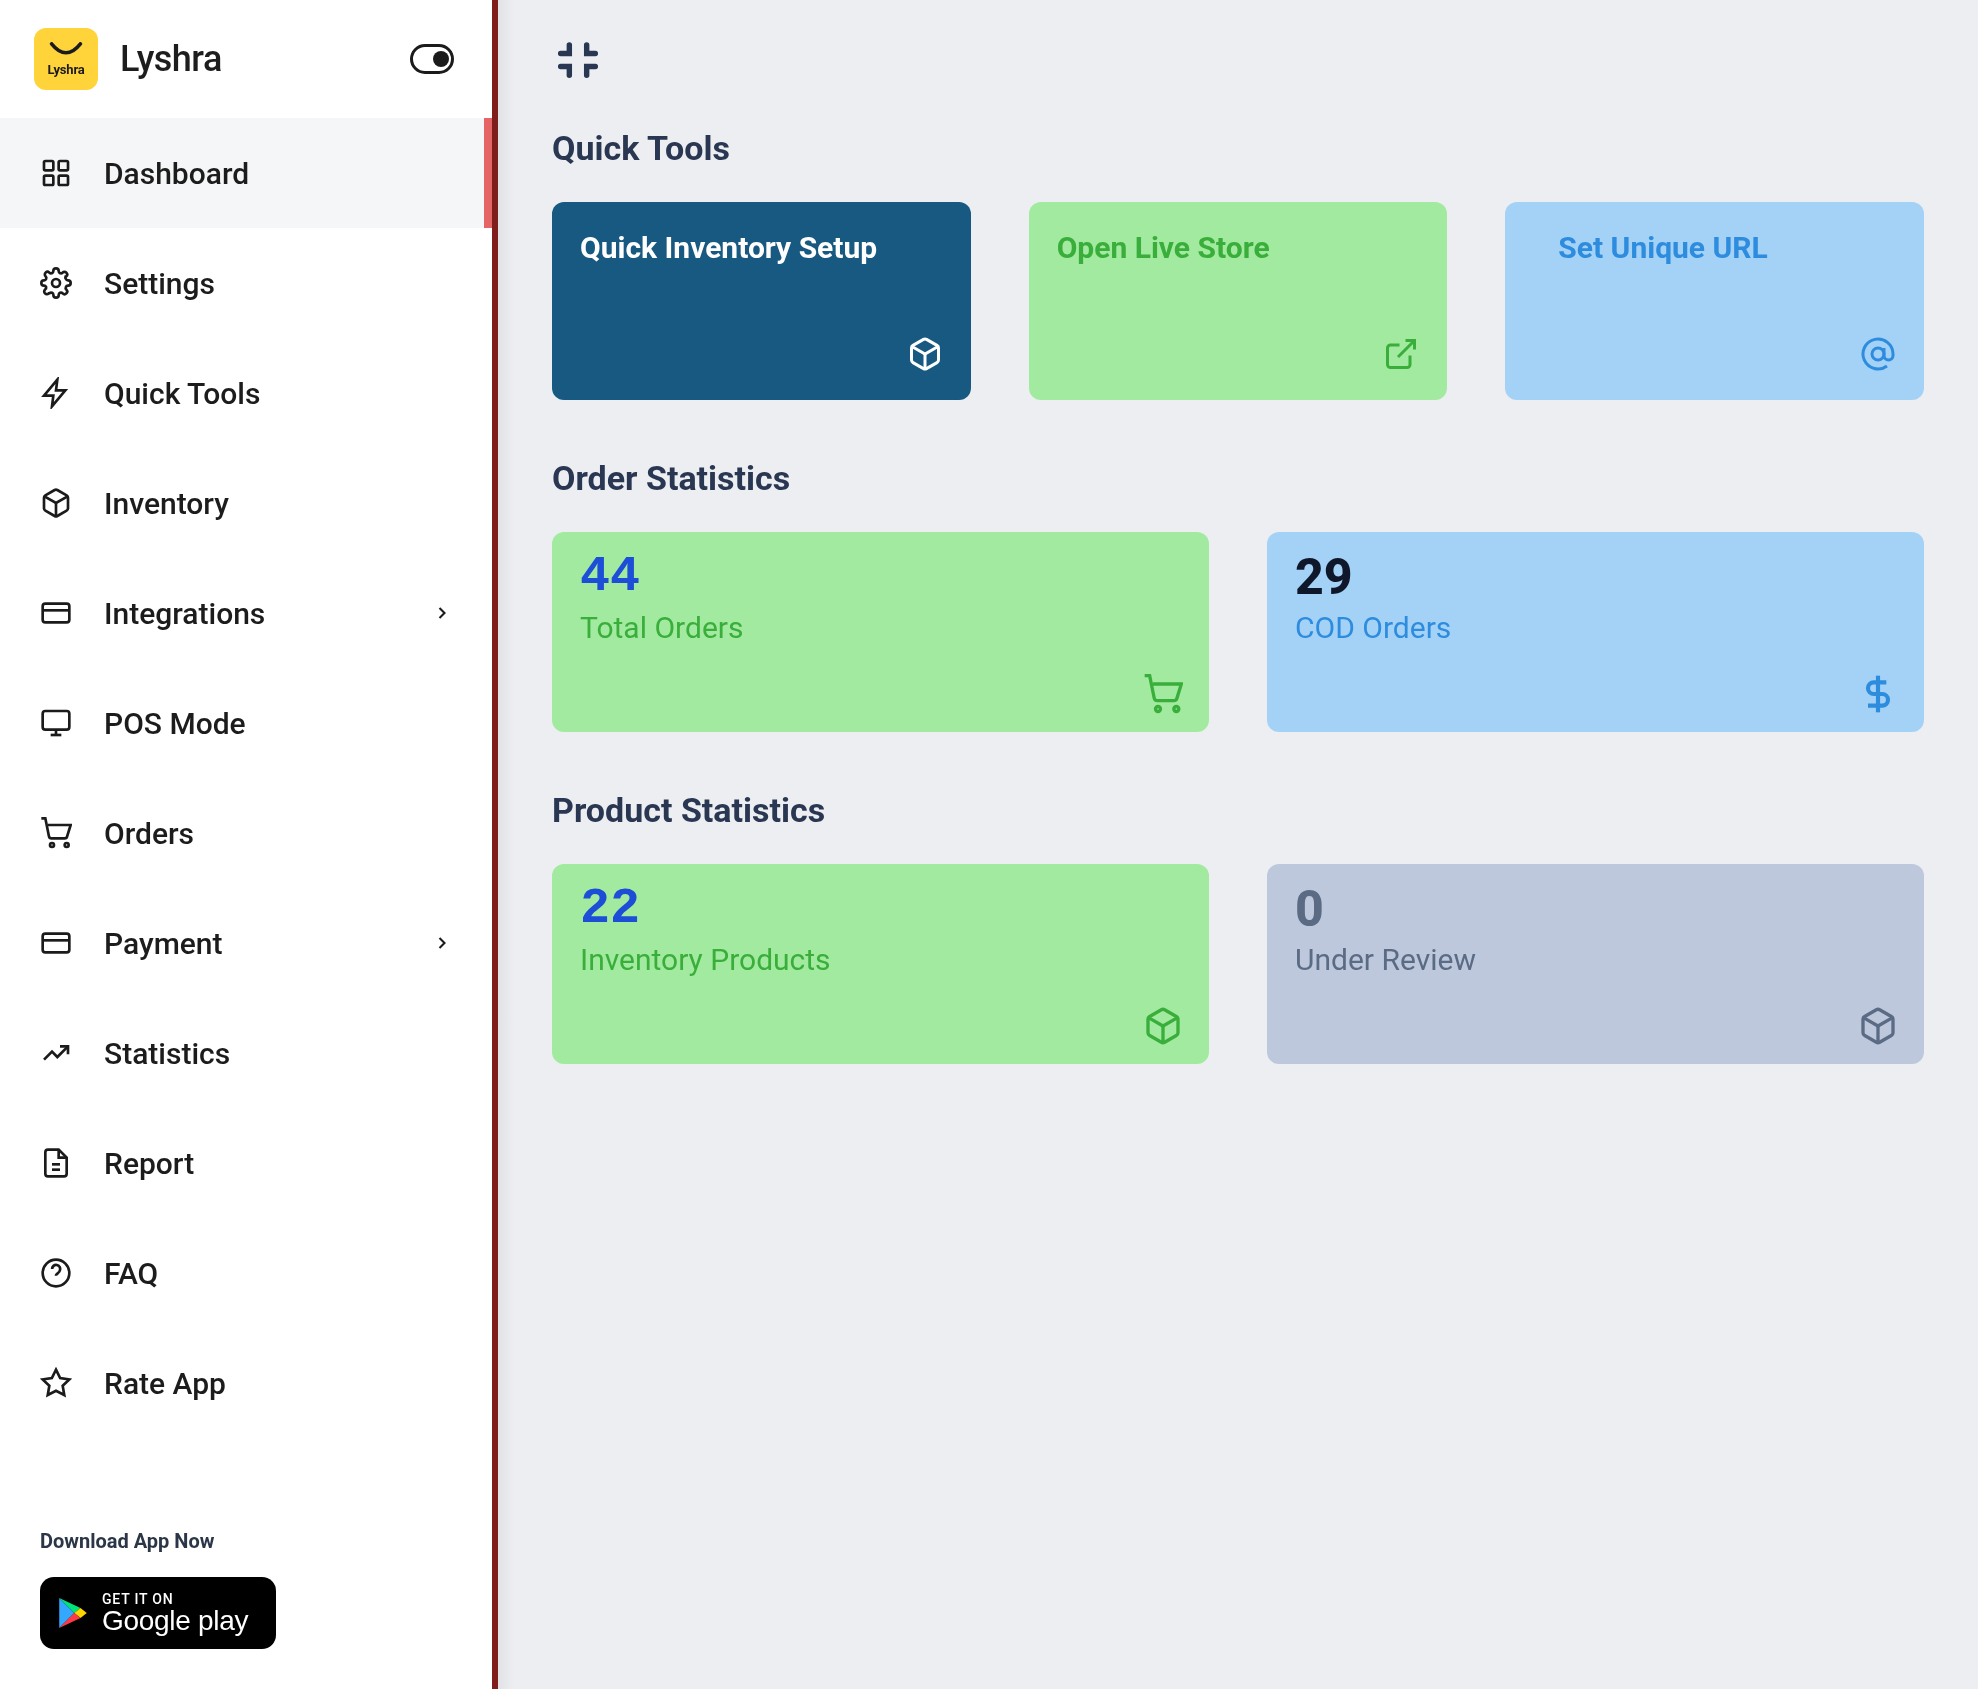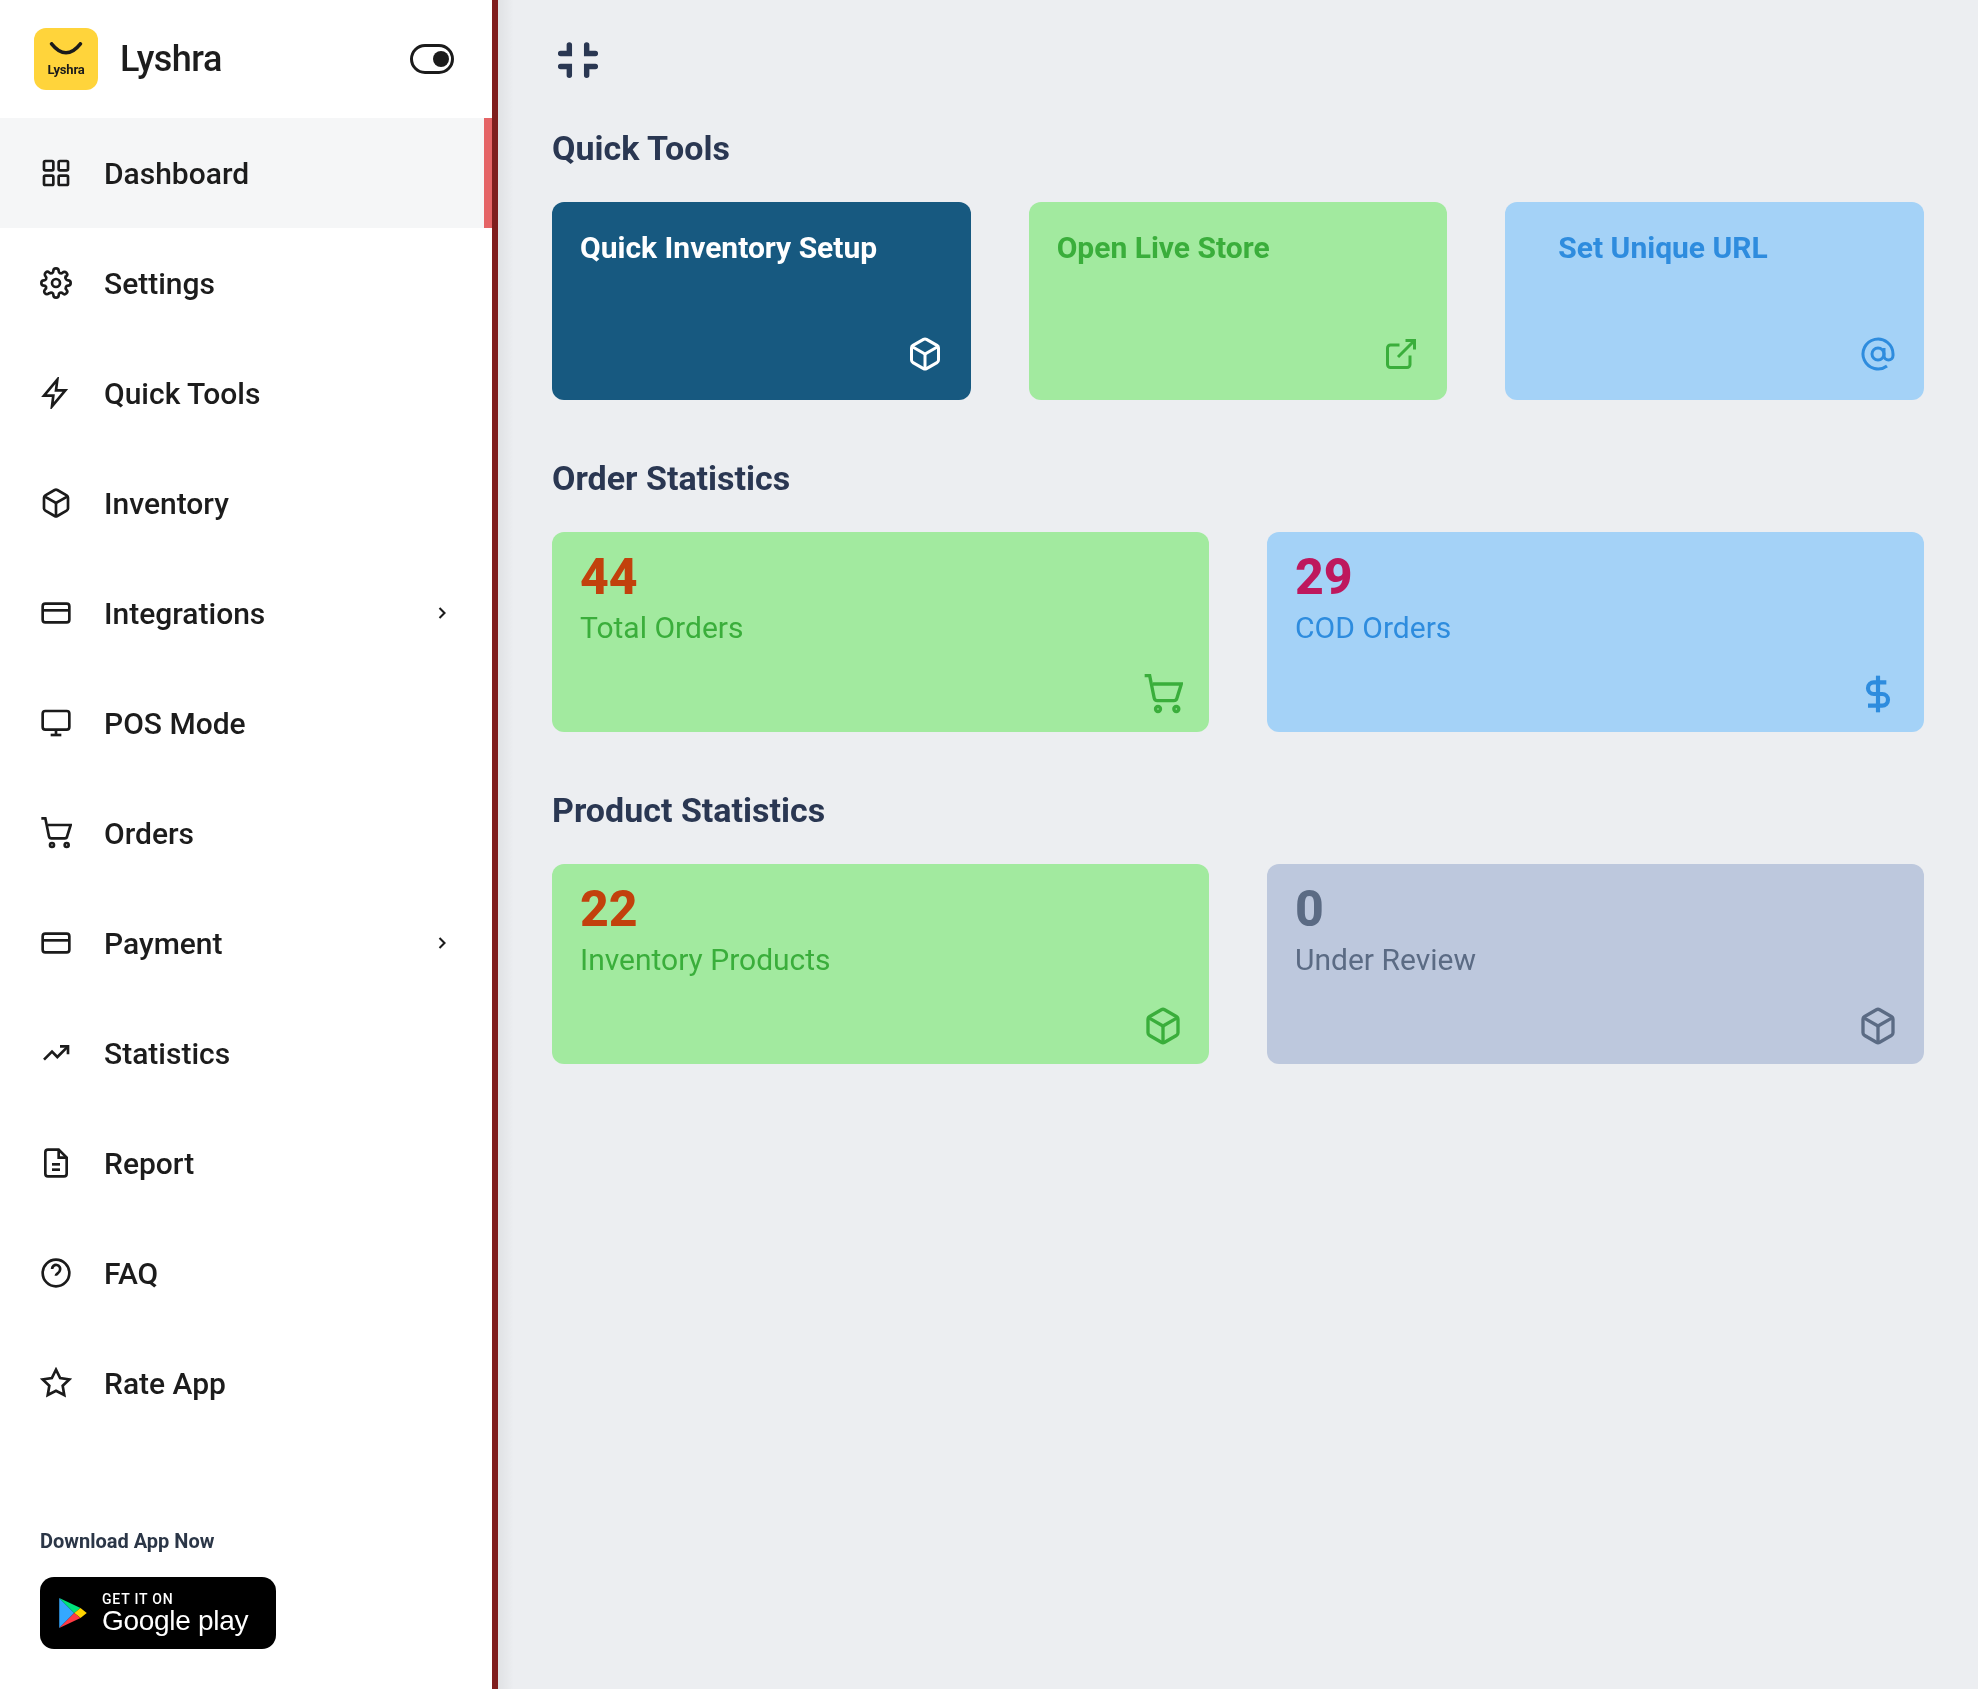--- a/index.html
+++ b/index.html
@@ -238,24 +238,24 @@
     margin-top: 8px;
   }
   .stat-card .stat-icon {
     position: absolute;
     right: 26px;
     bottom: 18px;
     width: 40px;
     height: 40px;
   }
   .stat-green { background: #a2ea9f; }
-  .stat-green .stat-value { color: #c2410c; }
+  .stat-green .stat-value { color: #1d4ed8; font-family: Liberation Mono, monospace; }
   .stat-green .stat-label { color: #3aae3b; }
   .stat-blue { background: #a4d2f7; }
-  .stat-blue .stat-value { color: #be185d; }
+  .stat-blue .stat-value { color: #0f172a; }
   .stat-blue .stat-label { color: #2e8cde; }
   .stat-gray { background: #bdc8dd; }
   .stat-gray .stat-value { color: #5b6b84; }
   .stat-gray .stat-label { color: #5b6b84; }
 
   svg { display:block; }
 </style>
 </head>
 <body>
 

